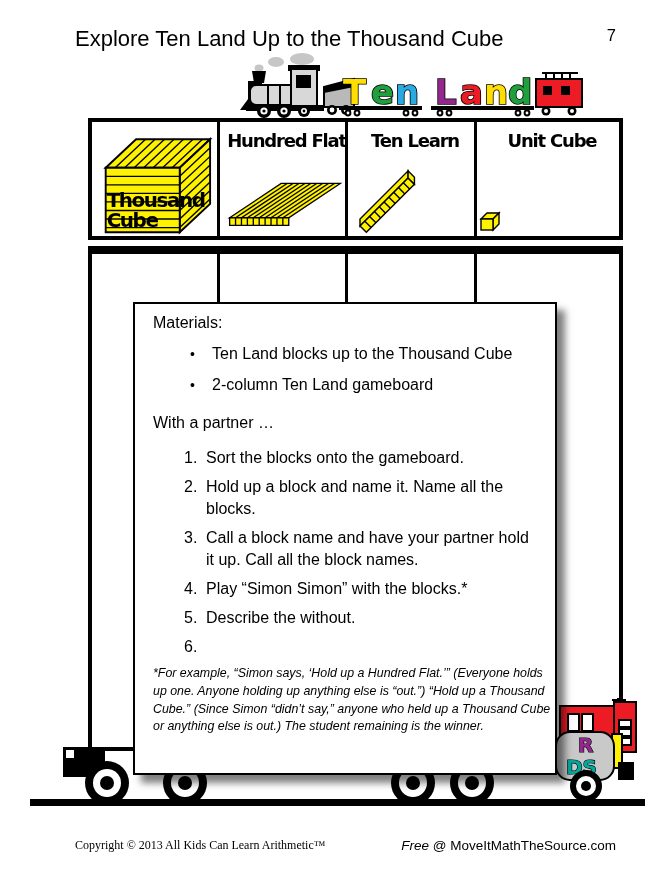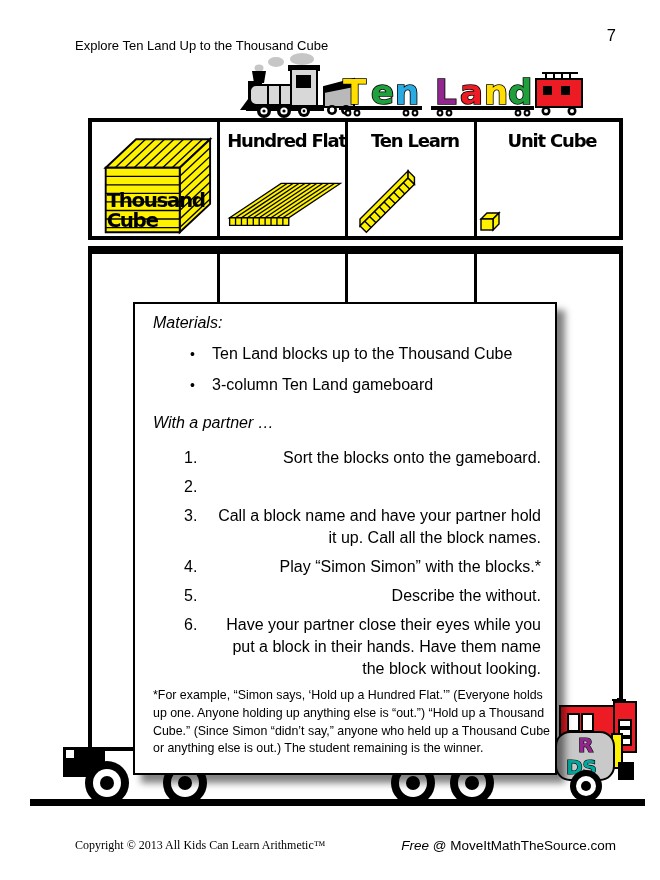--- a/index.html
+++ b/index.html
@@ -1,20 +1,20 @@
 <!DOCTYPE html>
 <html style="--block-yellow: #FFF200; --caboose-red: #ED1C24; --letter-yellow: #FFDE00; --letter-green: #1FA03C; --letter-blue: #29ABE2; --letter-purple: #93278F; --letter-red: #ED1C24; --badge-teal: #00A99D;"><head>
 <meta charset="utf-8">
 <style>
   html,body{margin:0;padding:0;background:#888;}
   .page{position:relative;width:660px;height:880px;background:#fff;overflow:hidden;
         font-family:"Liberation Sans",sans-serif;color:#000;}
 
   
-  .doc-title{position:absolute;left:75px;top:38px;font-size:13px;}
+  .doc-title{position:absolute;left:75px;top:26px;font-size:22px;}
   .page-num{position:absolute;right:44px;top:26px;font-size:16.5px;}
 
   
   .logo-svg{position:absolute;left:238px;top:53px;width:352px;height:66px;}
   .logo-letter{font-family:"DejaVu Sans",sans-serif;font-weight:bold;font-size:34px;
                stroke:#000;stroke-width:1.6px;paint-order:stroke;}
   .blk{fill:#000;}
   .gray1{fill:#d8d8d8;stroke:#000;stroke-width:2;}
   .gray2{fill:#b9b9b9;stroke:#000;stroke-width:2;}
   .smoke{fill:#c6c6c6;}
@@ -54,30 +54,30 @@
   .coupler::before{content:"";position:absolute;left:3px;top:3px;width:8px;height:8px;background:#fff;}
   .track{position:absolute;left:30px;top:799px;width:615px;height:7px;background:#000;z-index:0;}
   .caboose-bottom{position:absolute;left:556px;top:690px;width:94px;height:112px;z-index:3;}
   .badge-letter{font-family:"DejaVu Sans",sans-serif;font-weight:bold;font-size:20px;
                 stroke:#000;stroke-width:1.2px;paint-order:stroke;}
 
   
   .materials-box{position:absolute;left:133px;top:302px;width:424px;height:473px;
                  background:#fff;border:2px solid #000;box-sizing:border-box;z-index:5;
                  box-shadow:8px 8px 7px rgba(0,0,0,0.5);padding:8px 14px 0 18px;}
-  .materials-label,.partner-label{font-size:16px;line-height:22px;font-style:italic;}
+  .materials-label,.partner-label{font-size:16px;line-height:22px;}
   .mat-list{margin:9px 0 0 0;padding:0;list-style:none;}
   .mat-item{display:flex;font-size:16px;line-height:22px;margin:0 0 9px 0;}
   .mat-bullet{width:22px;padding-left:37px;flex:none;text-align:left;font-size:14px;}
   .partner-label{margin-top:16px;}
   .step-list{margin:13px 0 0 0;padding:0;list-style:none;}
   .step-item{display:flex;font-size:16px;line-height:22px;margin:0 0 7px 0;}
   .step-num{width:22px;margin-left:31px;flex:none;}
-  .step-text{width:352px;text-align:right;}
-  .footnote{margin-top:6px;font-size:12.4px;line-height:17.8px;width:400px;}
+  .step-text{width:352px;}
+  .footnote{margin-top:6px;font-size:12.4px;line-height:17.8px;width:400px;font-style:italic;}
 
   
   .footer-copyright{position:absolute;left:75px;top:838px;font-size:12px;font-family:Liberation Serif, serif;}
   .footer-free{position:absolute;right:44px;top:838px;font-size:13.5px;}
   .footer-free .free-word{font-style:italic;}
 </style>
 </head>
 <body>
 
 <div class="page">
@@ -284,47 +284,47 @@
 
   <div class="materials-box">
     <div class="materials-label">Materials:</div>
     <ul class="mat-list">
       <li class="mat-item">
         <span class="mat-bullet">•</span>
         <span>Ten Land blocks up to the Thousand Cube</span>
       </li>
       <li class="mat-item">
         <span class="mat-bullet">•</span>
-        <span>3-column Ten Land gameboard</span>
+        <span>2-column Ten Land gameboard</span>
       </li>
     </ul>
     <div class="partner-label">With a partner …</div>
     <ol class="step-list">
       <li class="step-item">
         <span class="step-num">1.</span>
         <span class="step-text">Sort the blocks onto the gameboard.</span>
       </li>
       <li class="step-item">
         <span class="step-num">2.</span>
+        <span class="step-text">Hold up a block and name it. Name all the blocks.</span>
       </li>
       <li class="step-item">
         <span class="step-num">3.</span>
         <span class="step-text">Call a block name and have your partner hold it up. Call all the block names.</span>
       </li>
       <li class="step-item">
         <span class="step-num">4.</span>
         <span class="step-text">Play “Simon Simon” with the blocks.*</span>
       </li>
       <li class="step-item">
         <span class="step-num">5.</span>
         <span class="step-text">Describe the without.</span>
       </li>
       <li class="step-item">
         <span class="step-num">6.</span>
-        <span class="step-text">Have your partner close their eyes while you put a block in their hands. Have them name the block without looking.</span>
       </li>
     </ol>
     <div class="footnote">*For example, “Simon says, ‘Hold up a Hundred Flat.’” (Everyone holds up one. Anyone holding up anything else is “out.”) “Hold up a Thousand Cube.” (Since Simon “didn’t say,” anyone who held up a Thousand Cube or anything else is out.) The student remaining is the winner.</div>
   </div>
 
   <div class="footer-copyright">Copyright © 2013 All Kids Can Learn Arithmetic™</div>
   <div class="footer-free">
     <span class="free-word">Free</span><span> @ MoveItMathTheSource.com</span>
   </div>
 

